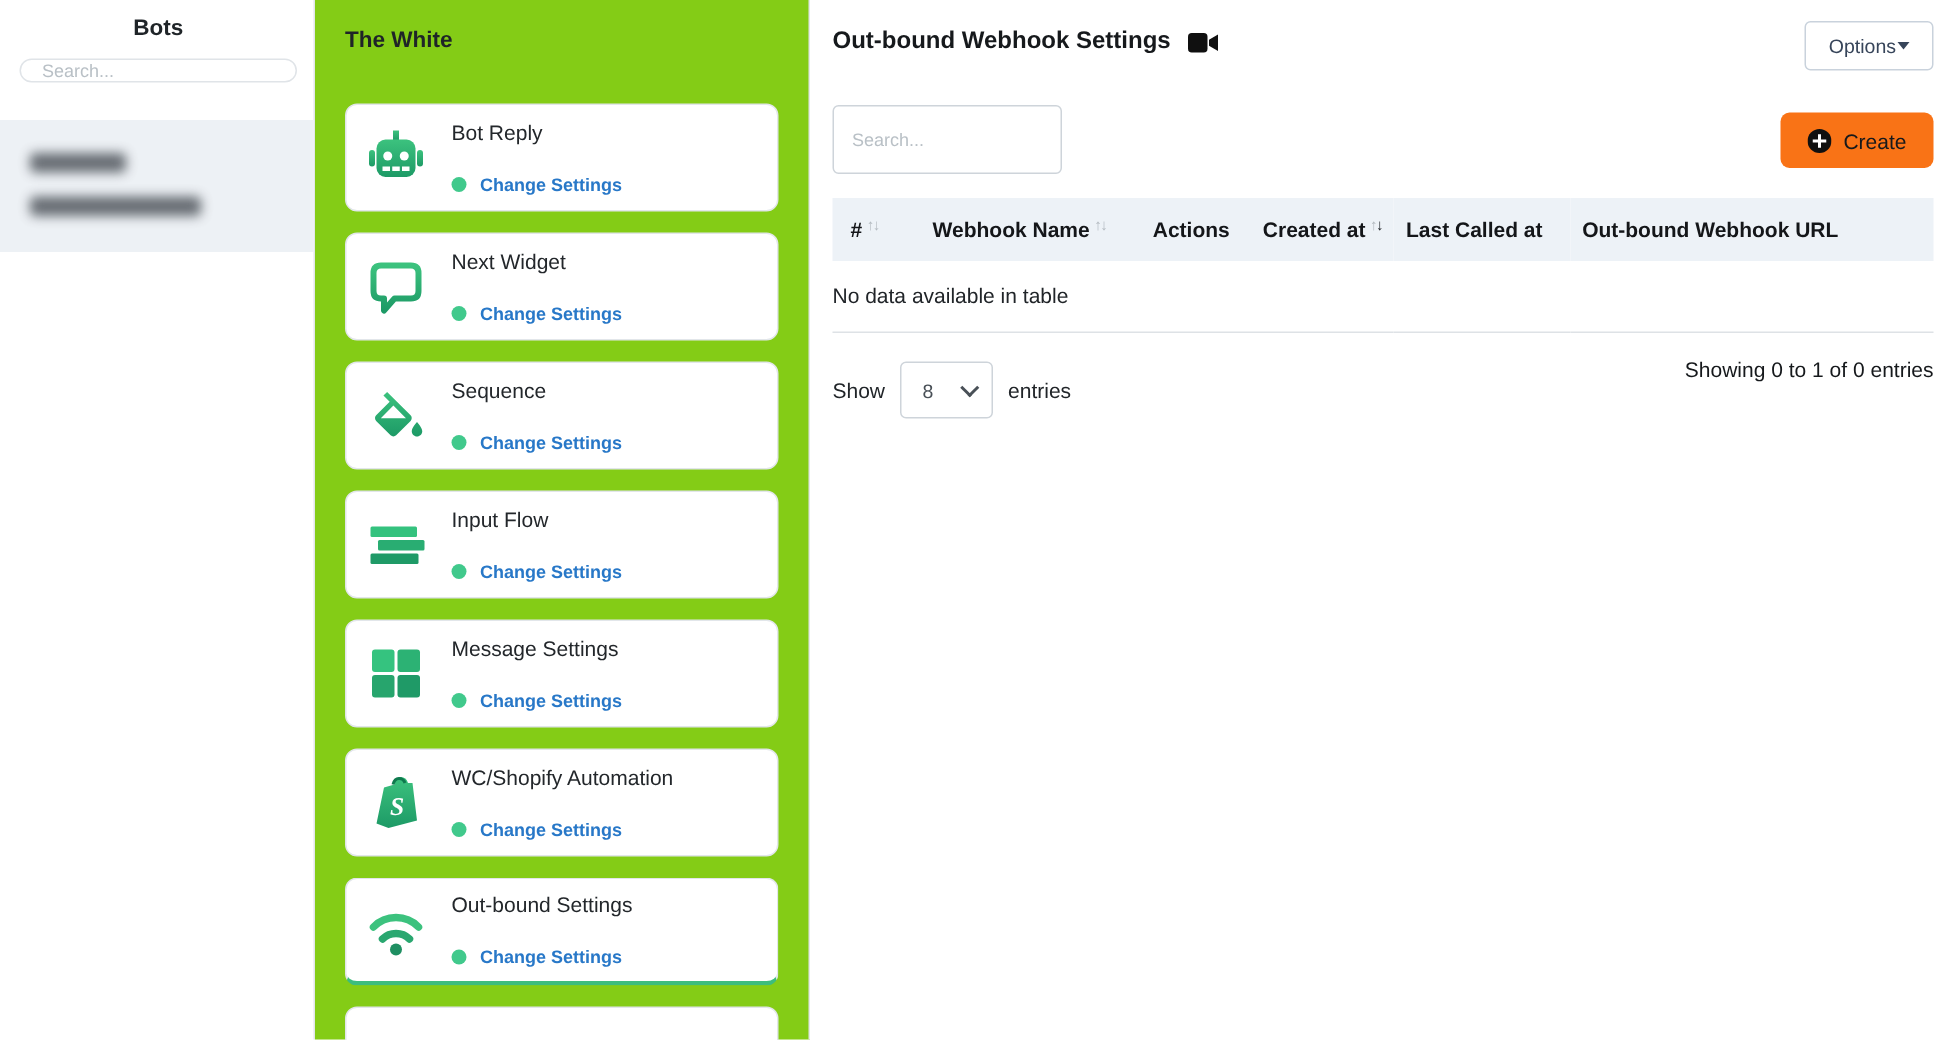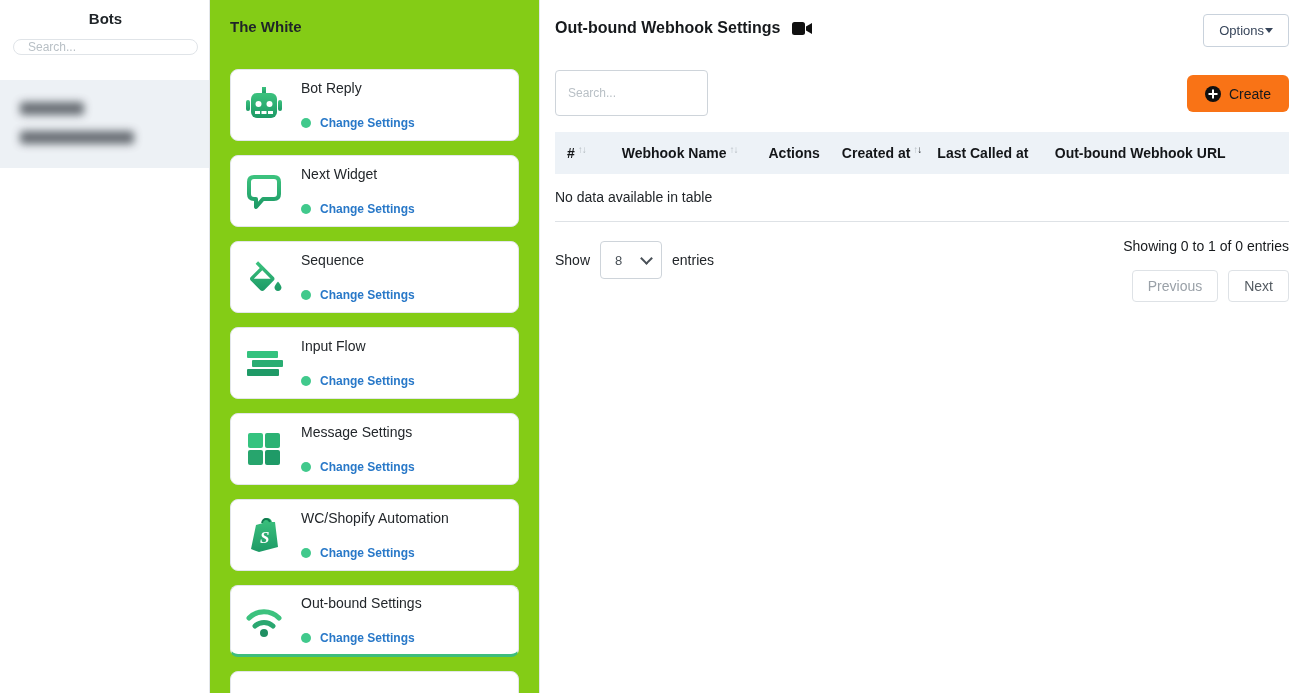--- a/index.html
+++ b/index.html
@@ -301,20 +301,16 @@
     <div class="show-group">
       <span>Show</span>
       <div class="page-size-select">
         <span>8</span>
         <span class="chev"></span>
       </div>
       <span>entries</span>
     </div>
     <div class="footer-right">
       <div class="summary-text">Showing 0 to 1 of 0 entries</div>
-      <div class="pager">
-        <button class="page-btn prev">Previous</button>
-        <button class="page-btn next">Next</button>
-      </div>
     </div>
   </div>
 
 </div>
 
 </body></html>

